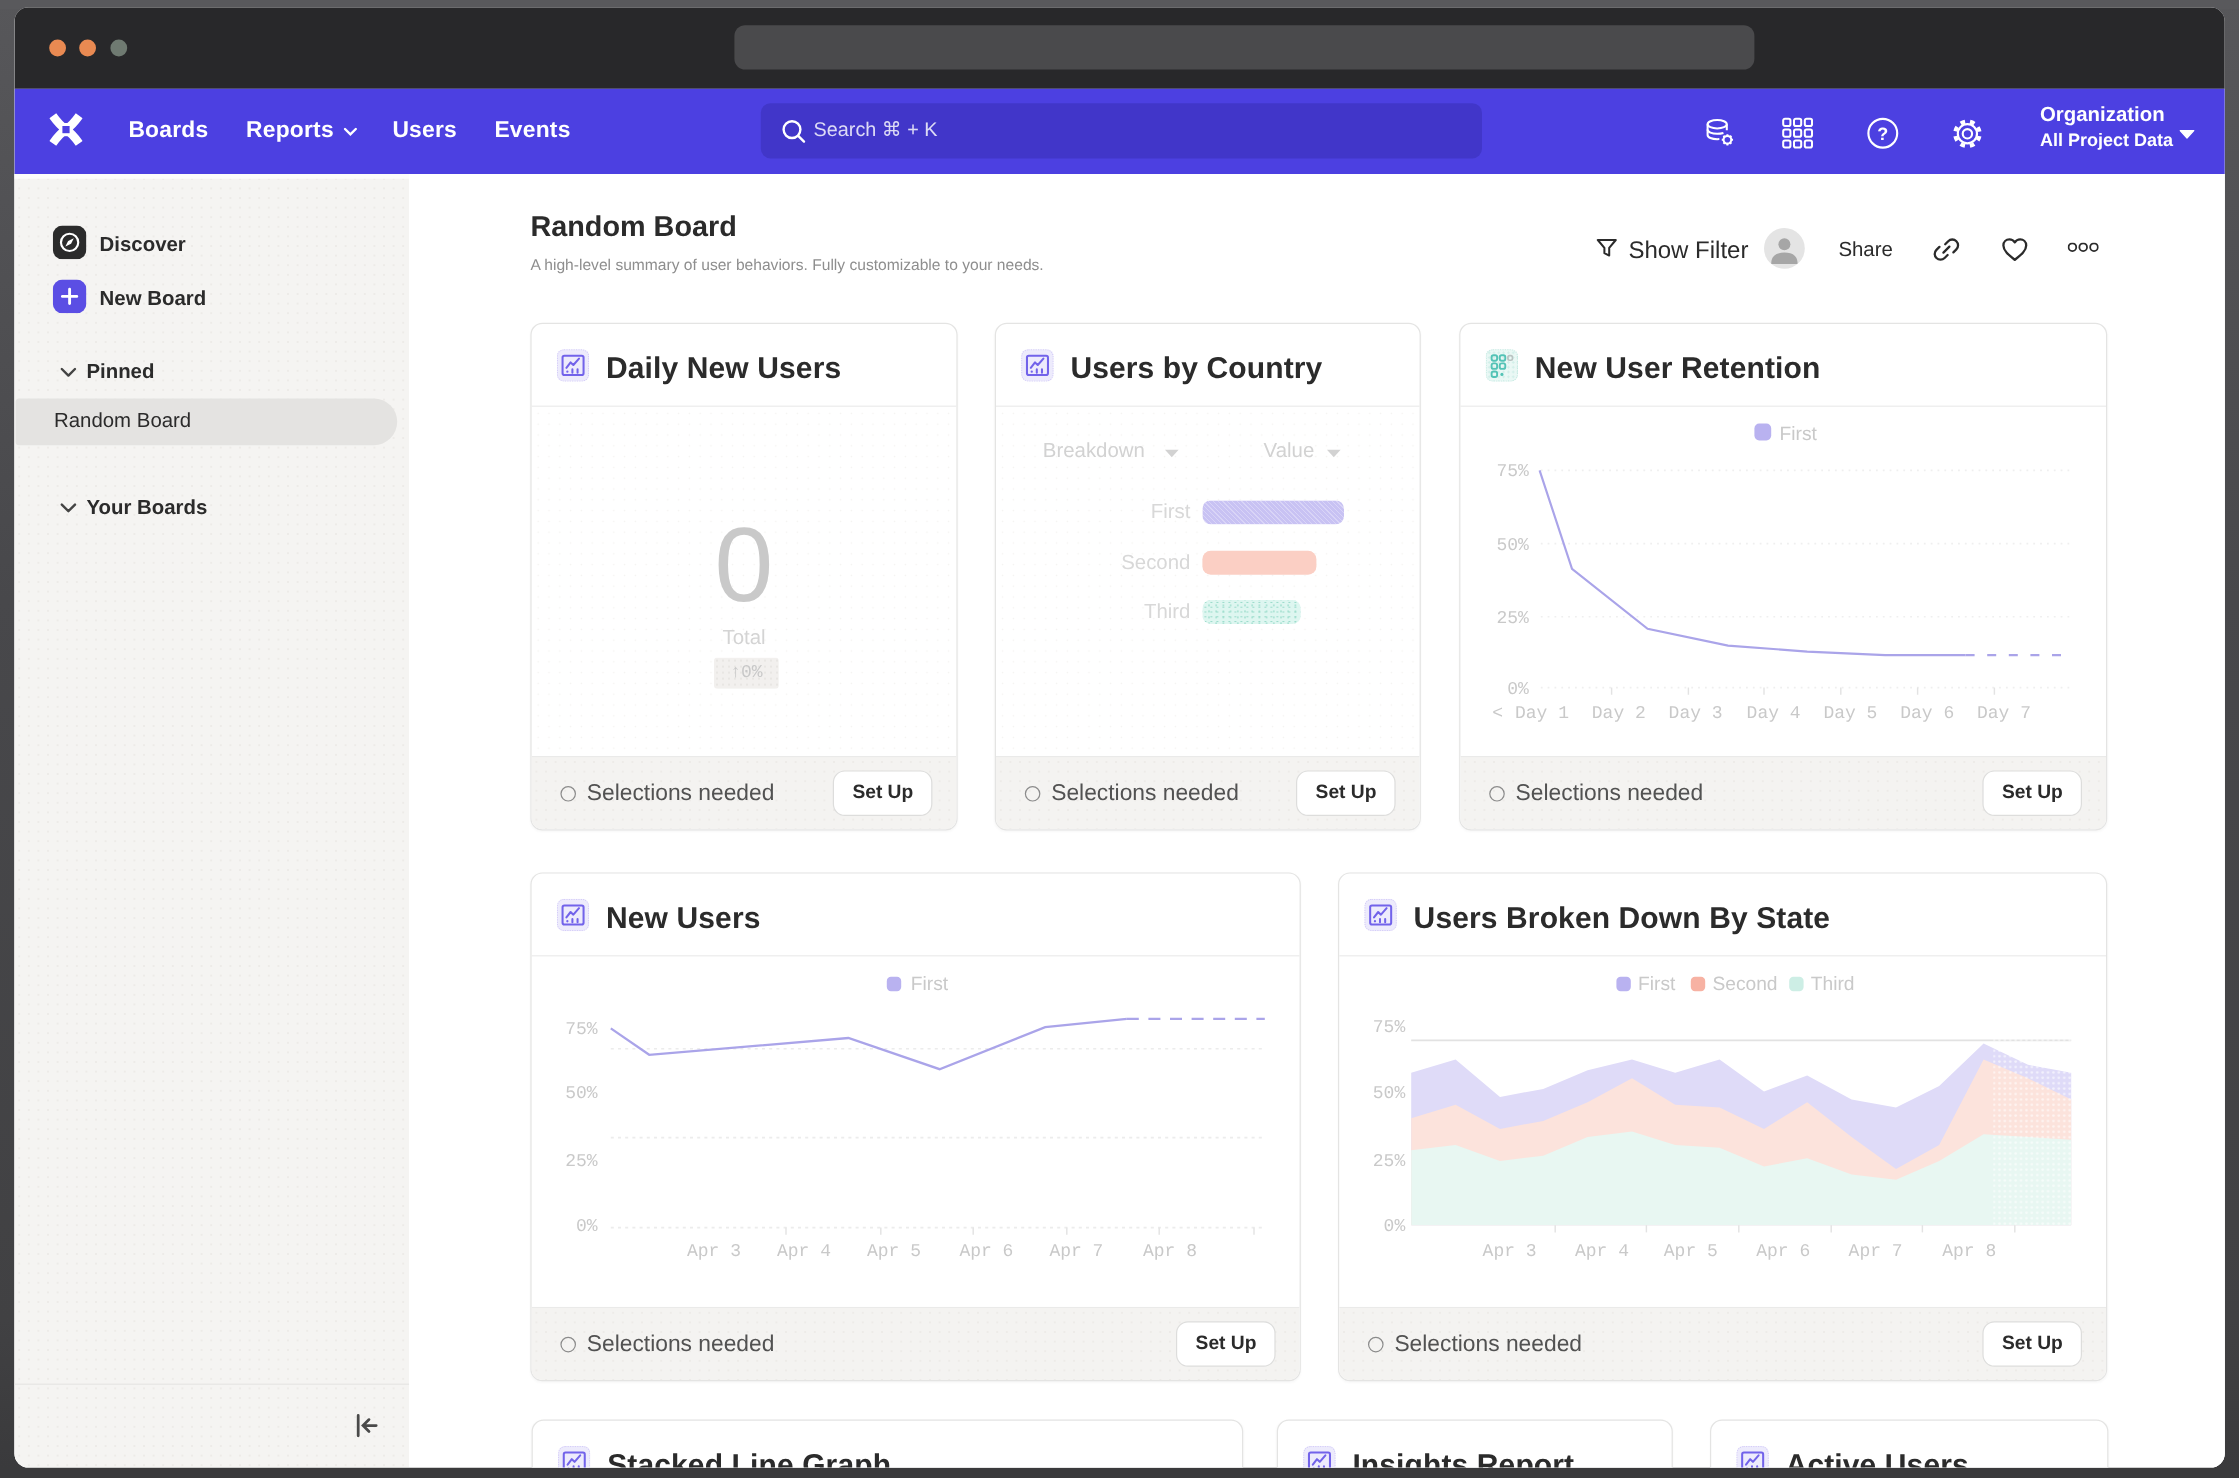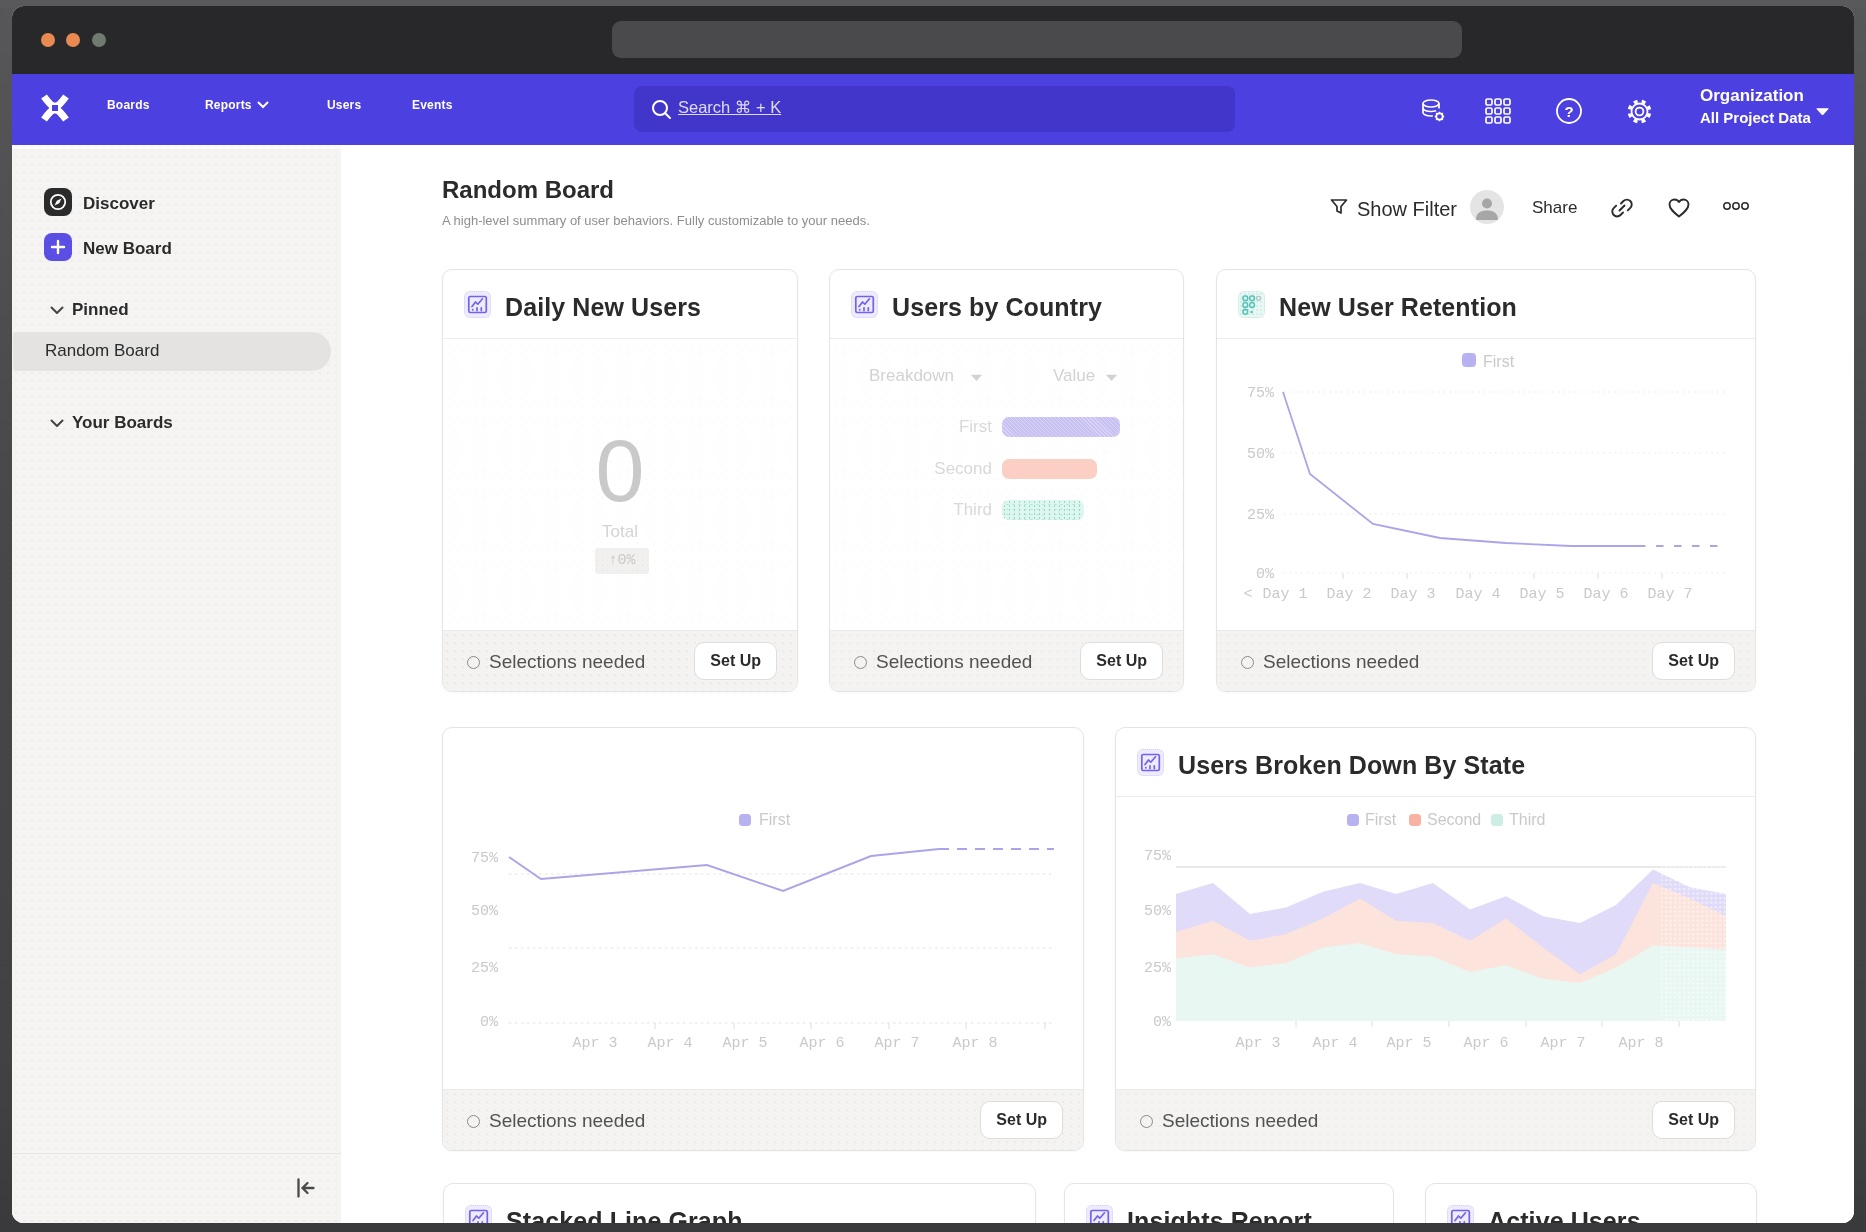--- a/index.html
+++ b/index.html
@@ -9,23 +9,23 @@
   .win { position:absolute; left:12px; top:6px; width:1842px; height:1217px; border-radius:12px; overflow:hidden; background:#fff; }
   
   .titlebar { position:absolute; left:0; top:0; width:100%; height:68px; background:#28282a; }
   .tl { position:absolute; width:14px; height:14px; border-radius:50%; top:27px; }
   .tl1 { left:29px;  background:#e98a52; }
   .tl2 { left:54px;  background:#e98a52; }
   .tl3 { left:80px;  background:#6f7a71; }
   .urlbar { position:absolute; left:600px; top:15px; width:850px; height:37px; border-radius:9px; background:#4a4a4c; }
   
   .nav { position:absolute; left:0; top:68px; width:100%; height:71px; background:#4c40e1; }
-  .navlink { position:absolute; top:24px; color:#fff; font-size:12px; font-weight:700; letter-spacing:.2px; }
+  .navlink { position:absolute; top:24px; color:#fff; font-size:19px; font-weight:700; letter-spacing:.2px; }
   .search { position:absolute; left:622px; top:12px; width:601px; height:46px; border-radius:8px; background:rgba(8,0,70,0.15); }
-  .search .stext { position:absolute; left:44px; top:12px; font-size:16.5px; color:rgba(255,255,255,0.82);text-decoration:underline; }
+  .search .stext { position:absolute; left:44px; top:12px; font-size:16.5px; color:rgba(255,255,255,0.82); }
   .org { position:absolute; left:1688px; top:12px; color:#fff; }
   .org .o1 { font-size:17px; font-weight:700; }
   .org .o2 { font-size:15px; margin-top:3px;font-weight:bold; }
   .navicon { position:absolute; top:23px; }
   
   .content { position:absolute; left:0; top:139px; width:100%; height:1078px; background:#fff; }
   .sidebar { position:absolute; left:0; top:0; width:329px; height:100%;
      background-color:#f5f4f2;
      background-image: radial-gradient(circle, #edebe8 0.8px, transparent 0.95px);
      background-size: 8px 8px; }
@@ -264,20 +264,29 @@
             <text class="axlbl" x="325" y="258" text-anchor="middle" font-size="15.5">Day 5</text>
             <text class="axlbl" x="389" y="258" text-anchor="middle" font-size="15.5">Day 6</text>
             <text class="axlbl" x="453" y="258" text-anchor="middle" font-size="15.5">Day 7</text>
 </svg>
 <div class="cfoot">
             <div class="selneed"><span class="circ"></span>Selections needed</div>
             <div class="setup">Set Up</div>
           </div>
         </div>
 <div class="card" style="left:101px;top:582px;width:642px;height:424px;">
+<div class="chead">
+            <div class="cicon" style="border:1.5px dotted #d5cdf8;"><svg width="25" height="25" viewBox="0 0 25 25" fill="none">
+                <rect x="3.8" y="4.5" width="17.5" height="16" rx="1.5" stroke="#7263ea" stroke-width="1.7"></rect>
+                <path d="M7 14.5 L10.5 10 L12.8 12.2 L17.5 6.8" stroke="#7263ea" stroke-width="1.7" stroke-linejoin="round" stroke-linecap="round"></path>
+                <circle cx="7.8" cy="17.7" r="0.95" fill="#7263ea"></circle>
+                <path d="M12 15.8 V18.6 M16.3 15.8 V18.6" stroke="#7263ea" stroke-width="1.7" stroke-linecap="round"></path>
+              </svg></div>
+            <div class="ctitle">New Users</div>
+          </div>
 <svg style="position:absolute;left:0;top:70px;" width="642" height="294" viewBox="0 0 642 294">
 <line x1="66" y1="76" x2="611" y2="76" stroke="#ececec" stroke-width="1.3" stroke-dasharray="2.5 3.5"></line>
             <line x1="66" y1="150" x2="611" y2="150" stroke="#ececec" stroke-width="1.3" stroke-dasharray="2.5 3.5"></line>
             <line x1="66" y1="225" x2="611" y2="225" stroke="#ececec" stroke-width="1.3" stroke-dasharray="2.5 3.5"></line>
             <text class="axlbl" x="55" y="64" text-anchor="end">75%</text>
             <text class="axlbl" x="55" y="117" text-anchor="end">50%</text>
             <text class="axlbl" x="55" y="174" text-anchor="end">25%</text>
             <text class="axlbl" x="55" y="228" text-anchor="end">0%</text>
 <rect x="296" y="16" width="12" height="12" rx="3.5" fill="#b9b2f0"></rect>
 <text class="leglbl" x="316" y="27">First</text>

